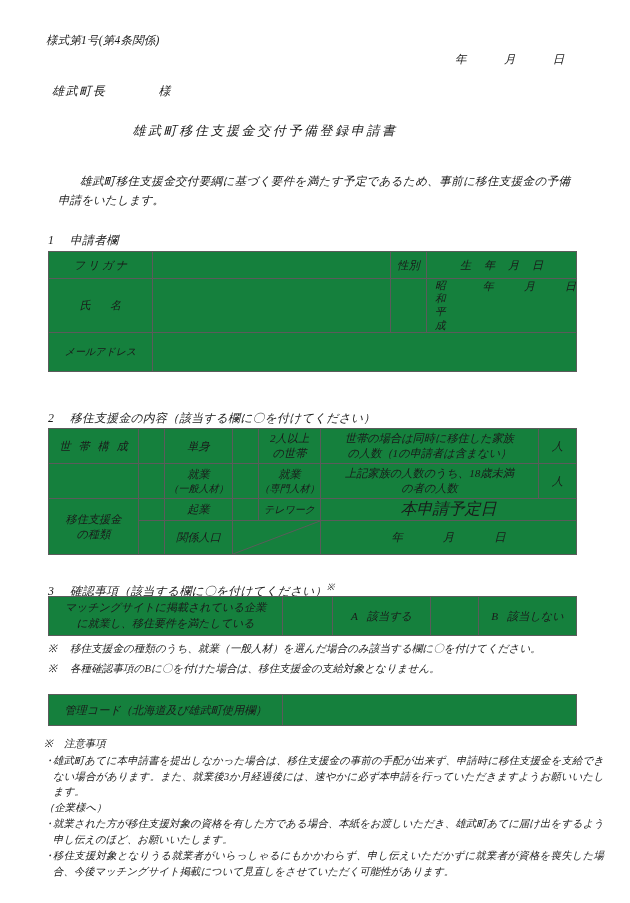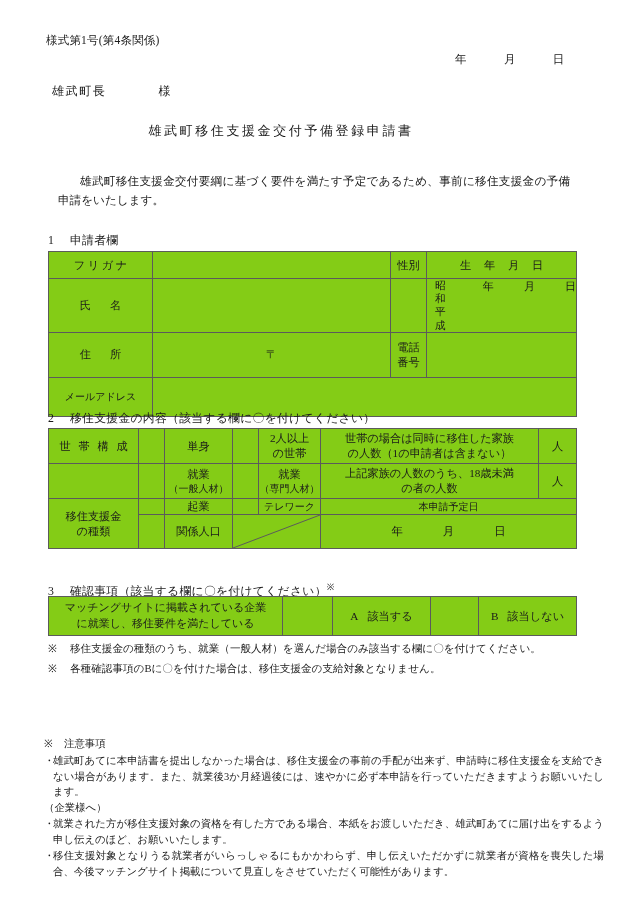--- a/index.html
+++ b/index.html
@@ -14,20 +14,21 @@
     color: #1a1a1a;
     position: relative;
     overflow: hidden;
   }
   .page {
     position: relative;
     width: 630px;
     height: 903px;
     padding: 17px;
     box-sizing: border-box;
+    font-style: italic;
   }
 
   
   .form-no {
     position: absolute;
     left: 46px;
     top: 33px;
     font-size: 11.5px;
     letter-spacing: 0.2px;
   }
@@ -49,21 +50,21 @@
     letter-spacing: 1.6px;
   }
   .addressee .sama {
     display: inline-block;
     margin-left: 52px;
     letter-spacing: 0;
   }
 
   .doc-title {
     position: absolute;
-    left: 16px;
+    left: 0;
     top: 122px;
     width: 530px;
     text-align: center;
     font-size: 13px;
     letter-spacing: 2.6px;
   }
 
   .lead {
     position: absolute;
     left: 58px;
@@ -93,21 +94,21 @@
     position: absolute;
     border-collapse: collapse;
     table-layout: fixed;
     font-size: 11.2px;
   }
   table.form td {
     border: 1px solid #5b5b5b;
     padding: 0;
     text-align: center;
     vertical-align: middle;
-    background: #84cc16;
+    background: #15803d;
   }
   td.sh { background: #d9d9d9; }
   td.l  { text-align: left; padding-left: 5px; }
   .wide { letter-spacing: 4px; text-indent: 4px; }
   .wide2 { letter-spacing: 2.5px; text-indent: 2.5px; }
   .small { font-size: 10px; }
 
   
   #tbl-applicant { left: 48px; top: 251px; width: 528px; }
   .ymd-inner {
@@ -123,21 +124,21 @@
     font-size: 10.6px;
   }
   .ymd-sp { display: inline-block; width: 36px; }
   .ymd-head { letter-spacing: 5px; text-indent: 5px; }
   .postal { text-align: left; padding-left: 6px; vertical-align: top; font-size: 11px; }
 
   
   #tbl-support { left: 48px; top: 428px; width: 528px; }
   .diag-cell { position: relative; }
   .diag-cell svg { position: absolute; left: 0; top: 0; width: 100%; height: 100%; }
-  .appdate-top { font-size: 10px; }
+  .appdate-top { font-size: 16px; }
   .appdate-bot { font-size: 11.4px; }
   .appdate-bot .sp { display: inline-block; width: 40px; }
 
   
   #tbl-confirm { left: 48px; top: 596px; width: 528px; }
   .confirm-label {
     text-align: left;
     padding: 3px 5px;
     line-height: 1.45;
     font-size: 11px;
@@ -231,31 +232,20 @@
             <span class="ymd-sp"></span>
               <span>年</span>
             <span class="ymd-sp"></span>
               <span>月</span>
             <span class="ymd-sp"></span>
               <span>日</span>
           </div>
         </td>
       </tr>
       <tr>
-        <td class="sh wide" style="height:44px">住　所</td>
-        <td class="postal">
-          <span>〒</span>
-        </td>
-        <td class="sh">
-          <span>電話</span><br>
-          <span>番号</span>
-        </td>
-        <td></td>
-      </tr>
-      <tr>
         <td class="sh small" style="height:38px">メールアドレス</td>
         <td colspan="3"></td>
       </tr>
     </tbody>
   </table>
 
   <div class="sec-head" id="sec2-head">
     <span class="num">2</span><span>移住支援金の内容（該当する欄に〇を付けてください）</span>
   </div>
 
@@ -363,20 +353,32 @@
     </tbody>
   </table>
 
   <div class="note-line" id="note1">
     <span class="mk">※</span><span>移住支援金の種類のうち、就業（一般人材）を選んだ場合のみ該当する欄に〇を付けてください。</span>
   </div>
   <div class="note-line" id="note2">
     <span class="mk">※</span><span>各種確認事項のBに〇を付けた場合は、移住支援金の支給対象となりません。</span>
   </div>
 
+  <table class="form" id="tbl-mgmt">
+    <colgroup>
+        <col style="width:234px">
+        <col style="width:294px">
+      </colgroup>
+    <tbody>
+      <tr>
+        <td class="sh">管理コード（北海道及び雄武町使用欄）</td>
+        <td class="sh"></td>
+      </tr>
+    </tbody>
+  </table>
 
   <div class="footer">
     <div class="f-head">
       <span class="mk">※</span><span>注意事項</span>
     </div>
     <div class="f-group">
       <div class="f-item">
         <span class="bullet">・</span>
         <span class="txt">雄武町あてに本申請書を提出しなかった場合は、移住支援金の事前の手配が出来ず、申請時に移住支援金を支給できない場合があります。また、就業後3か月経過後には、速やかに必ず本申請を行っていただきますようお願いいたします。</span>
       </div>

